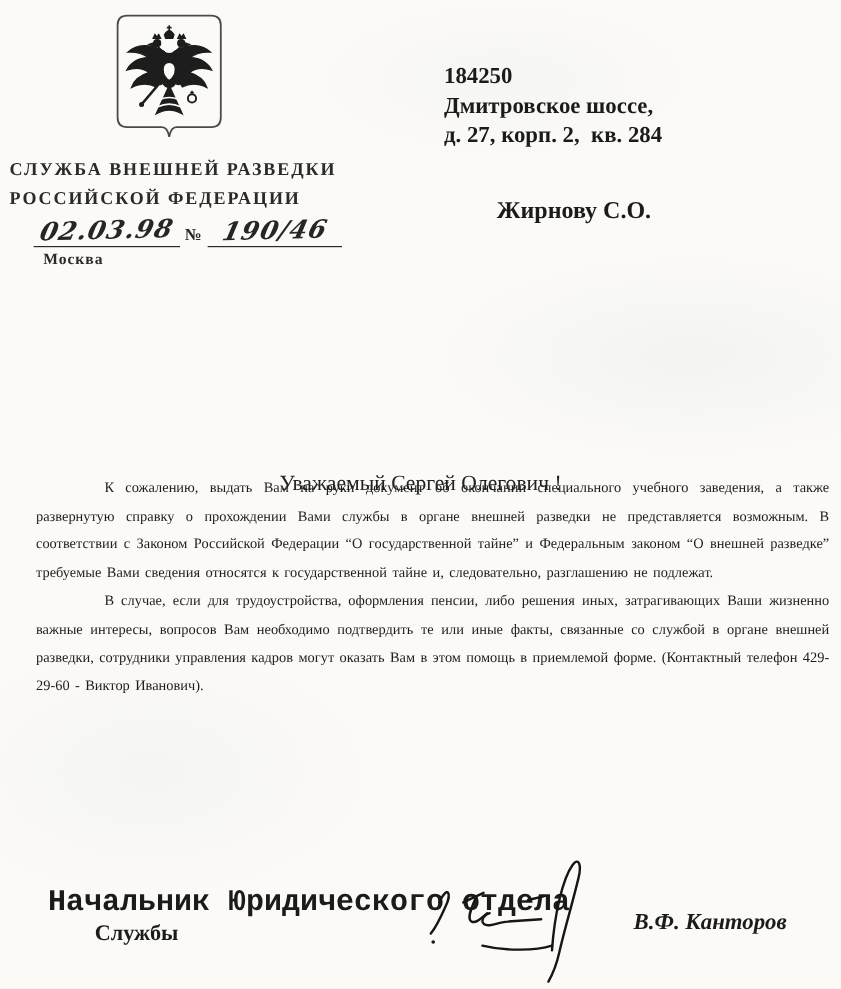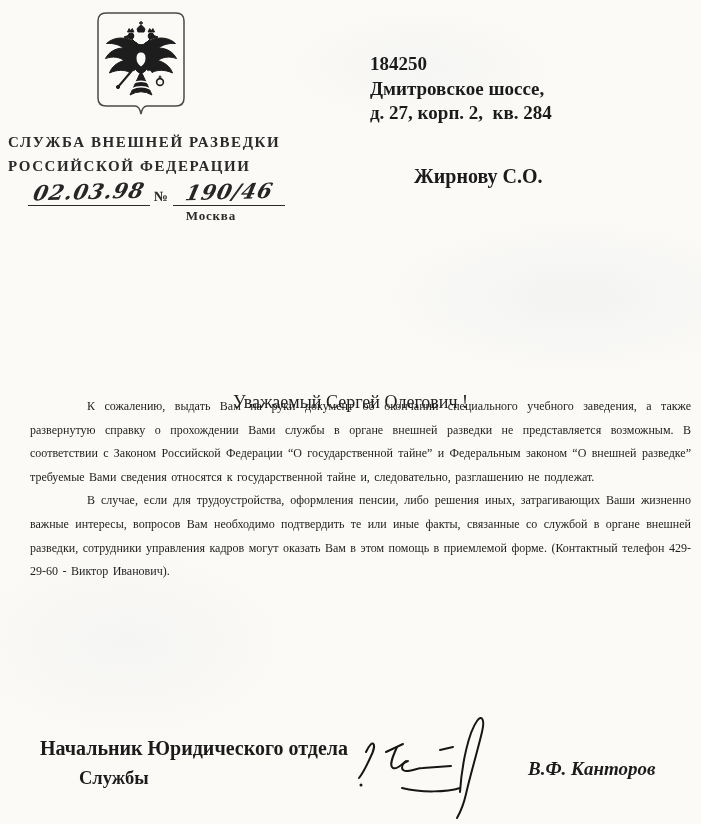--- a/index.html
+++ b/index.html
@@ -45,22 +45,22 @@
     transform: skewX(-14deg) rotate(-1.5deg);
     letter-spacing: 1px;
     padding-bottom: 1px;
     white-space: nowrap;
   }
   .numero {
     position: absolute; left: 126px; bottom: 1px;
     font-size: 14px; font-weight: bold; color: #2a2a2a;
   }
   .city-mark {
-    position: absolute; left: 16px; top: 208px; width: 220px;
-    text-align: right; font-weight: bold; font-size: 13px;
+    position: absolute; left: 36px; top: 208px; width: 220px;
+    text-align: left; font-weight: bold; font-size: 13px;
     letter-spacing: 0.8px; color: #2a2a2a;
   }
   
   .recipient {
     position: absolute; left: 370px; top: 52px; width: 320px;
     font-weight: bold; font-size: 19px; line-height: 24.5px; color: #1b1b1b;
   }
   .addr-line { white-space: pre; }
   .recipient-name {
     position: absolute; left: 414px; top: 165px;
@@ -73,21 +73,21 @@
   }
   .letter-body {
     position: absolute; left: 30px; top: 395px; width: 661px;
     font-size: 12px; line-height: 23.6px;
     text-align: justify; color: #1d1d1d;
   }
   .letter-body p { text-indent: 57px; margin: 0; word-spacing: 1.5px; }
   
   .signoff-title1 {
     position: absolute; left: 40px; top: 737px;
-    font-weight: bold; font-size: 20px; color: #1b1b1b; white-space: nowrap;
+    font-weight: bold; font-size: 25px; color: #1b1b1b; white-space: nowrap; font-family: Liberation Mono, monospace;
   }
   .signoff-title2 {
     position: absolute; left: 47px; top: 768px;
     font-weight: bold; font-size: 18.5px; color: #1b1b1b; margin-left: 32px;
   }
   .signature-wrap { position: absolute; left: 342px; top: 690px; }
   .signoff-name {
     position: absolute; left: 528px; top: 758px;
     font-weight: bold; font-size: 19px; color: #1b1b1b; white-space: nowrap; font-style: italic;
   }

